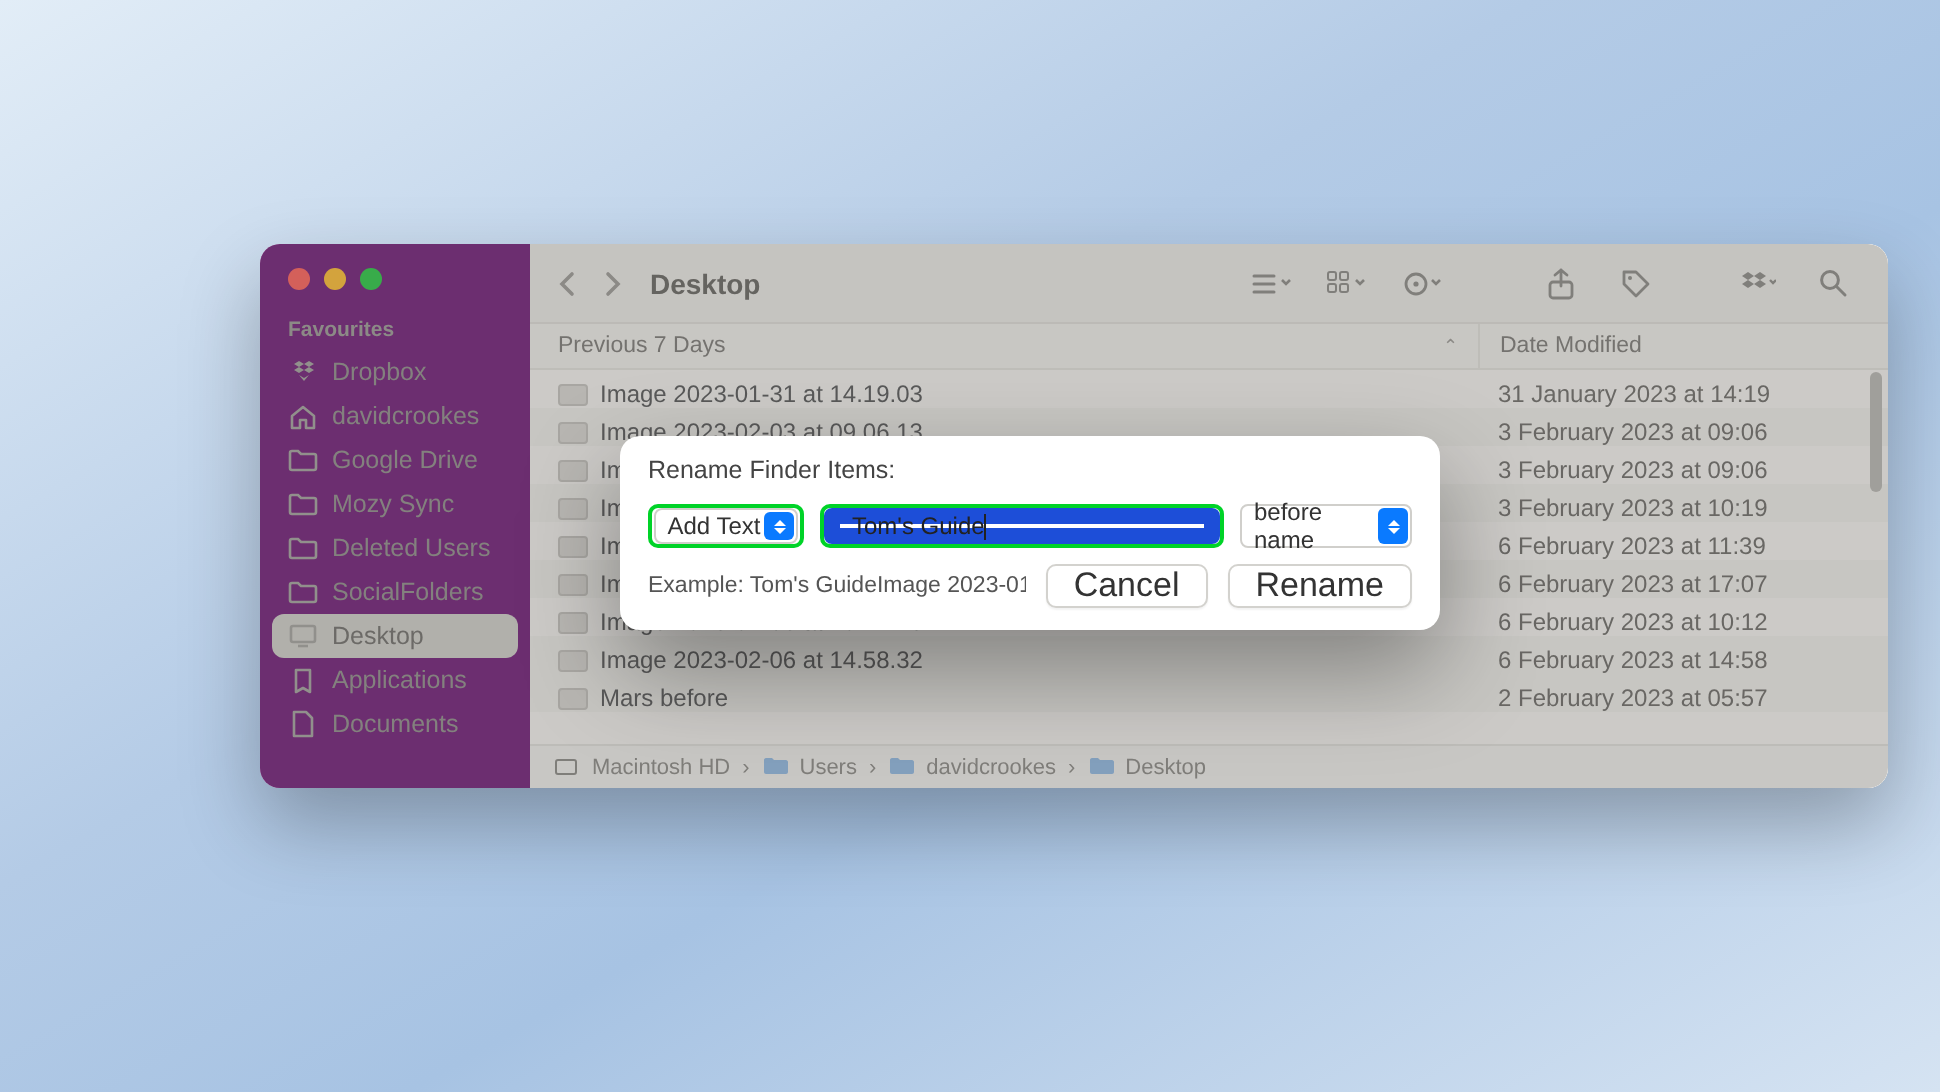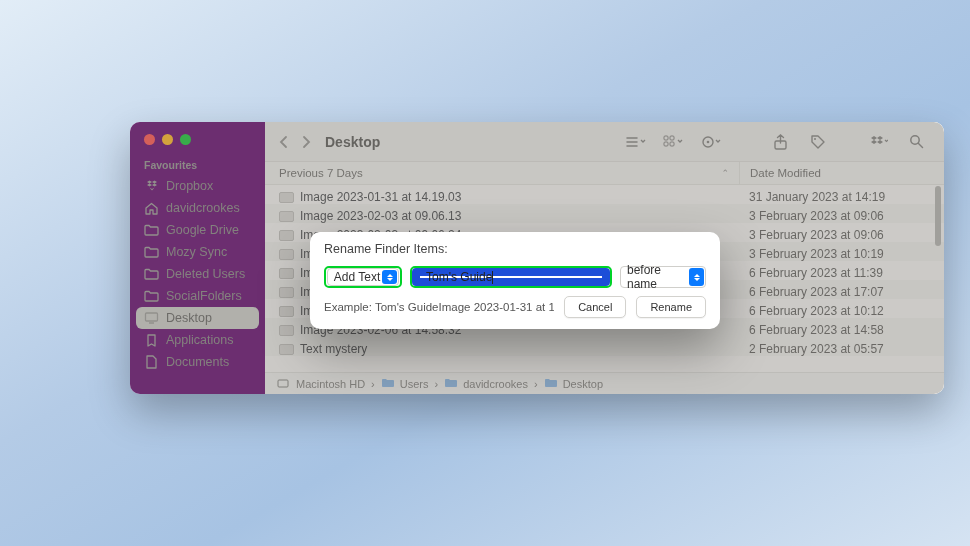--- a/index.html
+++ b/index.html
@@ -46,21 +46,21 @@
   .row.alt { background:#eeece7; }
   .cell-name { flex:1; display:flex; align-items:center; gap:6px; padding-left:14px; }
   .cell-date { width:205px; padding-left:10px; color:#6b6964; }
   .thumb { width:15px; height:11px; background:#d8d6d0; border:1px solid #c2c0ba; border-radius:2px; }
   .pathbar { height:22px; display:flex; align-items:center; gap:6px; padding:0 12px; font-size:11px; color:#8a8883; border-top:1px solid #e0ded8; background:#efede9;}
   .crumb-ico { width:13px; height:11px; display:inline-block; }
   .scrollbar { position:absolute; right:3px; top:64px; width:6px; height:60px; background:#b8b6b0; border-radius:3px; }
 
   
   .dialog {
-    position:absolute; left:310px; top:232px; width:410px; background:#fff;
+    position:absolute; left:310px; top:218px; width:410px; background:#fff;
     border-radius:10px; box-shadow:0 20px 48px rgba(0,0,0,.35); z-index:20;
     padding: 10px 14px 11px 14px; font-size:12px; color:#333;
   }
   .dlg-title { font-size:12.5px; color:#444; margin-bottom:10px; }
   .dlg-row { display:flex; align-items:center; gap:8px; margin-bottom:8px; }
   .select-wrap {
     position:relative; height:22px; border-radius:5px;
     border:2.5px solid #00d328; display:flex; align-items:center;justify-content:center;
   }
   .select-wrap.small { border:none; }
@@ -82,21 +82,21 @@
   }
   .text-inner {
     position:absolute; inset:0; border:8px solid #1d4ed8; border-radius:4px; background:#fff;
     display:flex; align-items:center; padding:0 6px; font-size:12px; color:#222;
   }
   .cursor { width:1px; height:13px; background:#222; display:inline-block; margin-left:0px; }
   .dlg-bottom { display:flex; align-items:center; gap:10px; }
   .example { flex:1; font-size:11.5px; color:#555; white-space:nowrap; overflow:hidden; }
   .btn {
     height:22px; padding:0 13px; border:1px solid #d3d2ce; border-radius:5px;
-    background:#fff; font-size:11px; color:#333; display:flex; align-items:center;
+    background:#fff; font-size:17px; color:#333; display:flex; align-items:center;
     box-shadow:0 1px 1px rgba(0,0,0,.05);
   }
   .chev { font-size:9px; color:#9b9994; }
   svg { display:block; }
 </style>
 </head>
 <body>
 
 <div class="backdrop"></div>
 
@@ -314,21 +314,21 @@
           <div class="row alt">
             <div class="cell-name">
               <span class="thumb"></span>
               <span>Image 2023-02-06 at 14.58.32</span>
             </div>
             <div class="cell-date">6 February 2023 at 14:58</div>
           </div>
           <div class="row alt">
             <div class="cell-name">
               <span class="thumb"></span>
-              <span>Text mystery</span>
+              <span>Mars before</span>
             </div>
             <div class="cell-date">2 February 2023 at 05:57</div>
           </div>
         </div>
 
       <div class="pathbar" id="pathbar">
           <span class="crumb-ico">
             <svg width="12" height="11" viewBox="0 0 12 11">
               <rect x="1" y="2" width="10" height="7" rx="1" stroke="currentColor" fill="none"></rect>
             </svg>

